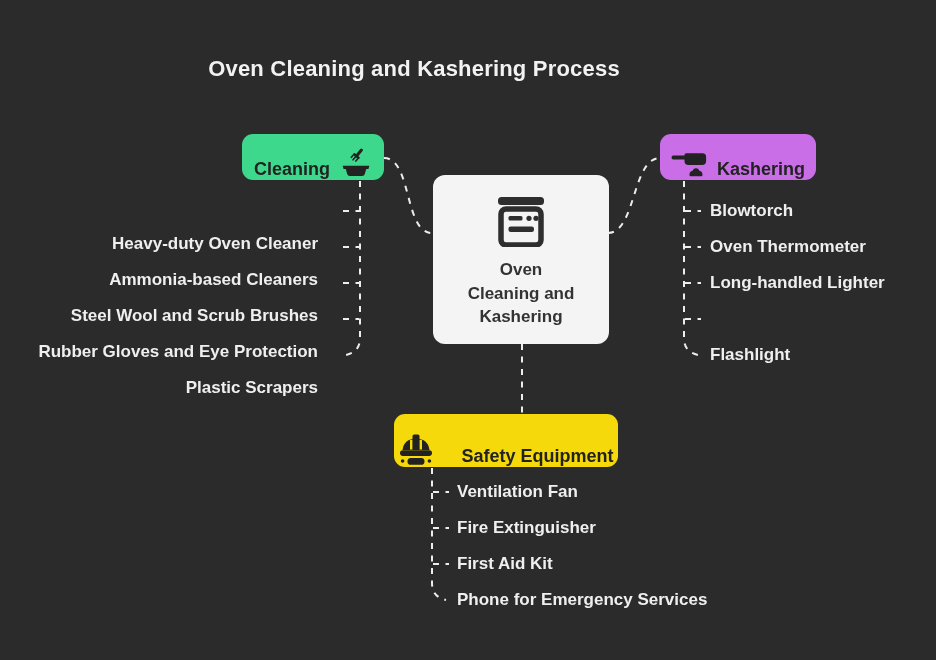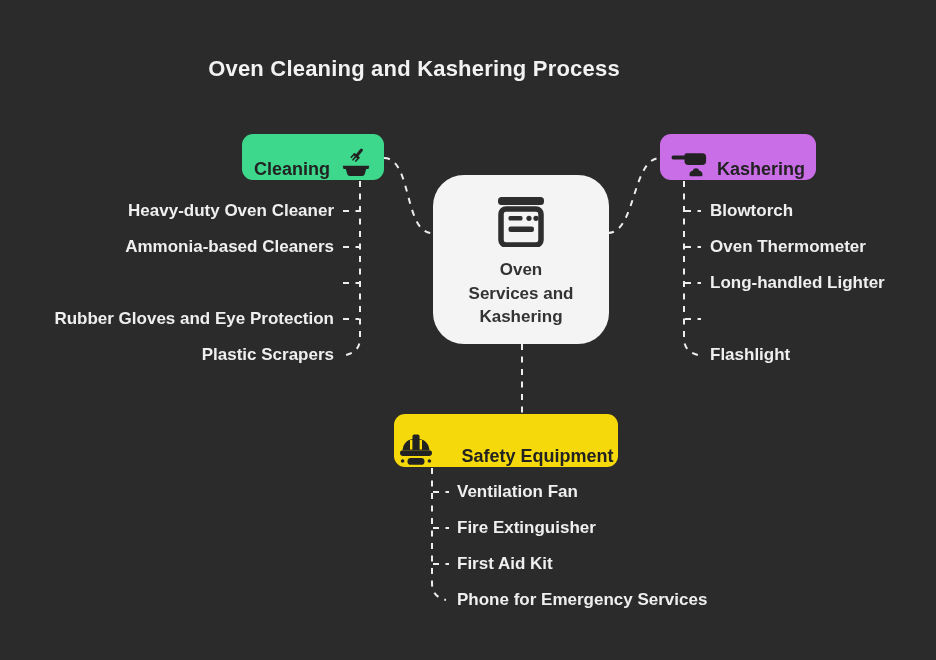--- a/index.html
+++ b/index.html
@@ -24,35 +24,35 @@
     border-radius:11px;font-weight:bold;font-size:18px;color:#222;
     box-sizing:border-box;
   }
   .badge-cleaning{left:242px;top:134px;width:142px;height:46px;background:#3ed88c;}
   .badge-kashering{left:660px;top:134px;width:156px;height:46px;background:#c96ee6;}
   .badge-safety{left:394px;top:414px;width:224px;height:53px;background:#f5d90a;gap:27px;}
   .badge .icon{display:flex;align-items:center;}
 
   .center-node{
     position:absolute;left:433px;top:175px;width:176px;height:169px;
-    background:#f4f4f4;border-radius:31px;
+    background:#f4f4f4;border-radius:12px;
     display:flex;flex-direction:column;align-items:center;
   }
   .center-node .icon{margin-top:22px;}
   .center-text{
     margin-top:7px;text-align:center;font-weight:bold;font-size:17px;
     line-height:23.5px;color:#333;
   }
   .center-text span{display:block;}
 
   .leaf{
     position:absolute;white-space:nowrap;font-weight:bold;font-size:17px;
     color:#efefef;line-height:26px;
   }
-  .leaf.l{right:602px;text-align:left;}
+  .leaf.l{right:618px;text-align:left;margin-top:33px;}
   .leaf.r{left:710px;}
   .leaf.b{left:457px;}
 </style>
 </head>
 <body>
 
 <div class="canvas">
 
   <svg class="connectors" viewBox="0 0 936 660">
 
@@ -116,21 +116,21 @@
           <rect x="3" y="12" width="40" height="36" rx="5" fill="none" stroke="#2e2e2e" stroke-width="5.5"></rect>
           <rect x="10.5" y="19" width="14" height="4.5" rx="1.5"></rect>
           <circle cx="31" cy="21.3" r="2.6"></circle>
           <circle cx="38" cy="21.3" r="2.6"></circle>
           <rect x="10.5" y="29.5" width="25.5" height="5.5" rx="2.3"></rect>
         </g>
       </svg>
     </span>
     <div class="center-text">
       <span>Oven</span>
-      <span>Services and</span>
+      <span>Cleaning and</span>
       <span>Kashering</span>
     </div>
   </div>
 
   <div class="badge badge-safety">
     <span class="icon">
       <svg width="36" height="33" viewBox="0 0 36 33" fill="#222">
         <rect x="14.5" y="0.5" width="7" height="5.5" rx="1.6"></rect>
         <path d="M4.5 16 Q6 4.8 18 4.8 Q30 4.8 31.5 16 Z"></path>
         <rect x="12" y="6" width="2.4" height="9.5" fill="#f5d90a"></rect>
@@ -139,20 +139,21 @@
         <rect x="9.5" y="24" width="17" height="6.8" rx="3.4"></rect>
         <circle cx="4.6" cy="27" r="1.8"></circle>
         <circle cx="31.4" cy="27" r="1.8"></circle>
       </svg>
     </span>
     <span>Safety Equipment</span>
   </div>
 
   <div class="leaf l" style="top:198px">Heavy-duty Oven Cleaner</div>
   <div class="leaf l" style="top:234px">Ammonia-based Cleaners</div>
+  <div class="leaf l" style="top:270px">Steel Wool and Scrub Brushes</div>
   <div class="leaf l" style="top:306px">Rubber Gloves and Eye Protection</div>
   <div class="leaf l" style="top:342px">Plastic Scrapers</div>
 
   <div class="leaf r" style="top:198px">Blowtorch</div>
   <div class="leaf r" style="top:234px">Oven Thermometer</div>
   <div class="leaf r" style="top:270px">Long-handled Lighter</div>
   <div class="leaf r" style="top:342px">Flashlight</div>
 
   <div class="leaf b" style="top:479px">Ventilation Fan</div>
   <div class="leaf b" style="top:515px">Fire Extinguisher</div>

